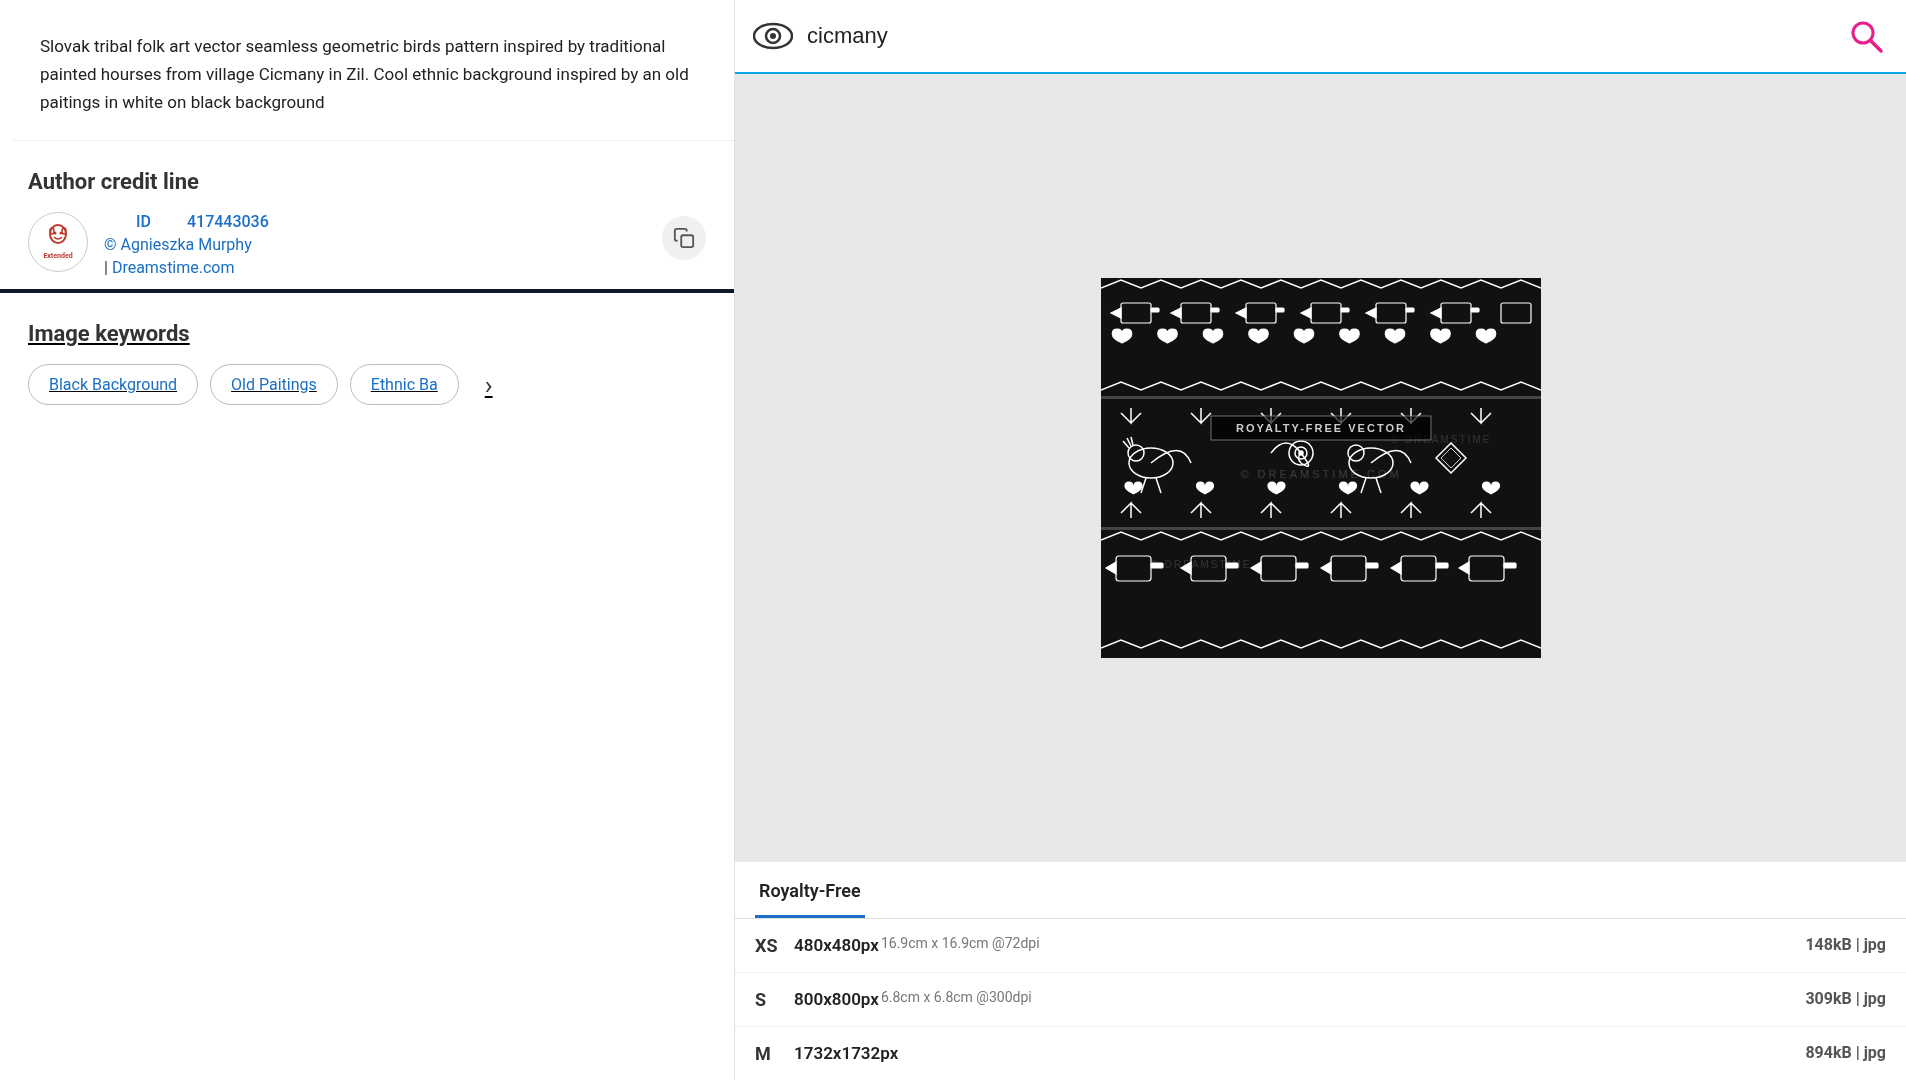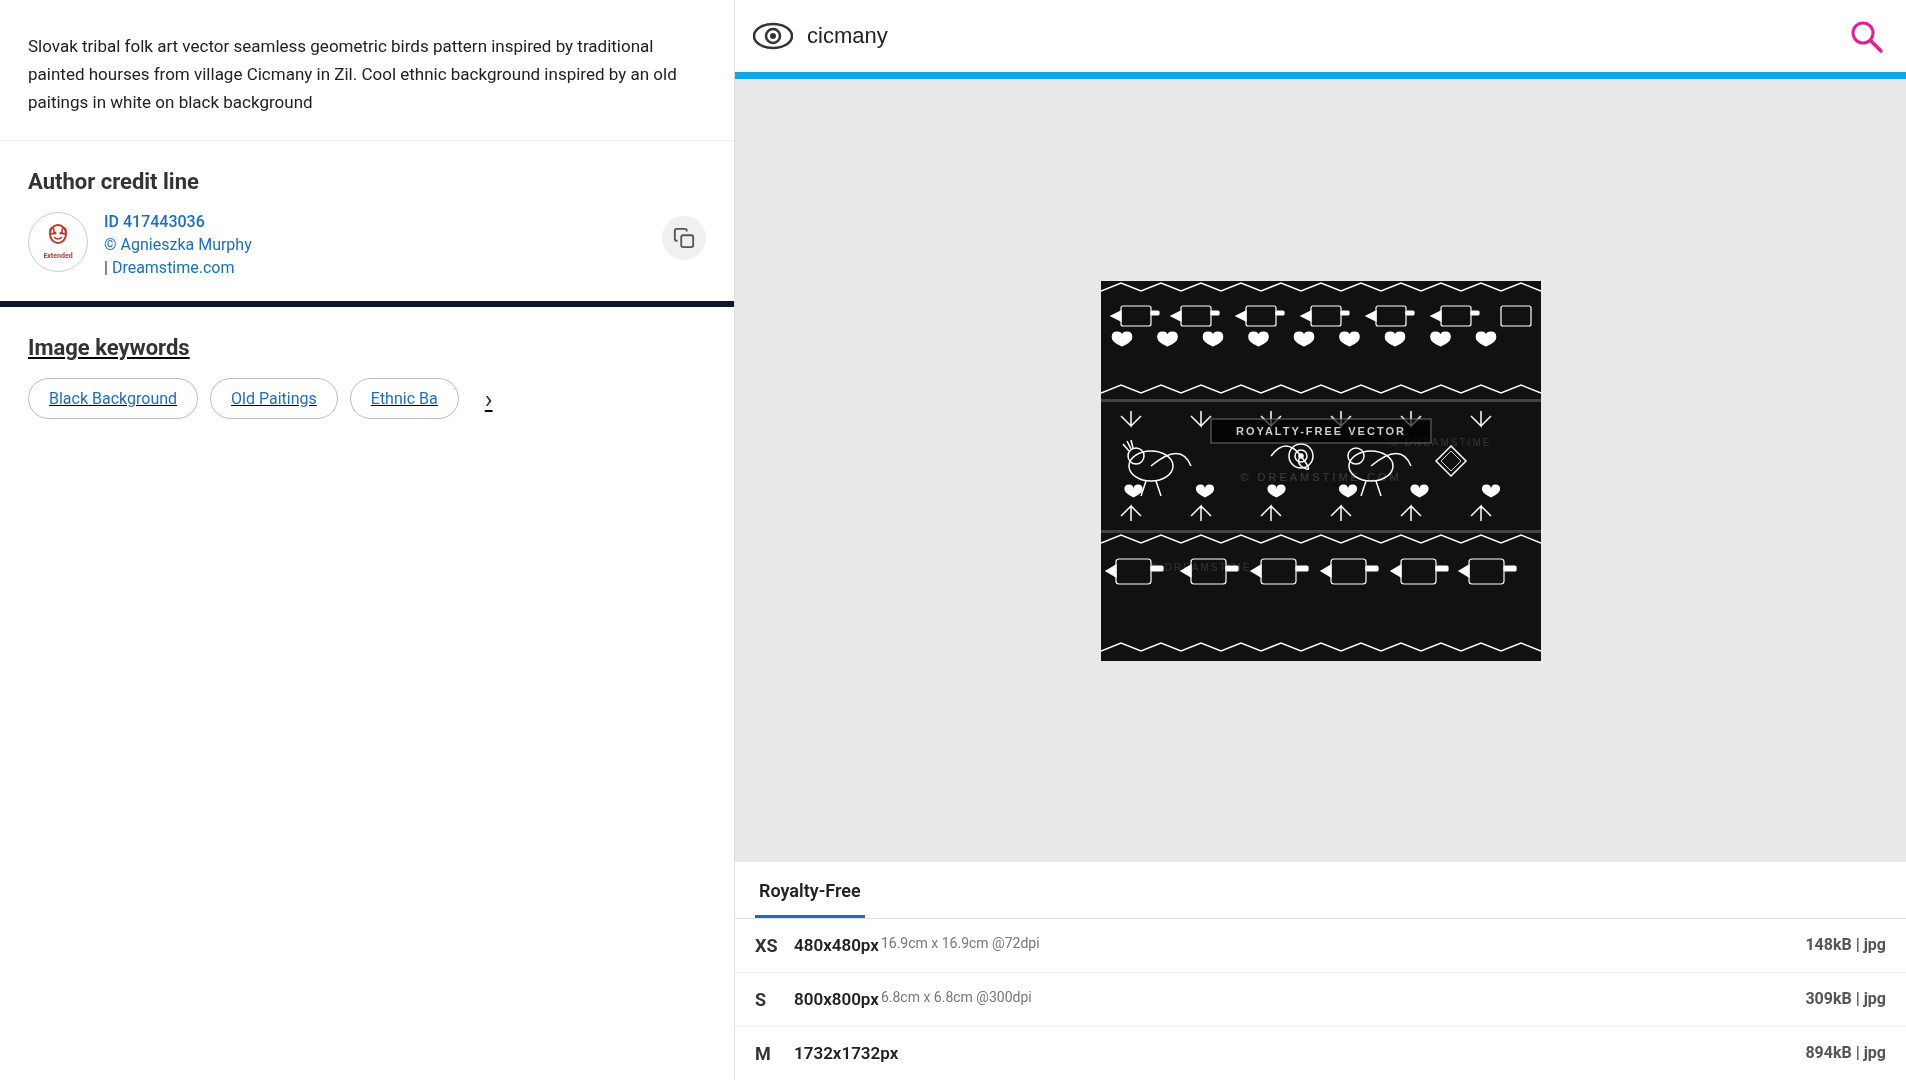--- a/index.html
+++ b/index.html
@@ -37,31 +37,32 @@
     }
 
     .banner-text {
       font-size: 16px;
       color: #333;
     }
 
     .description-section {
       padding: 32px 28px 24px 28px;
       border-bottom: 1px solid #f0f0f0;
+      margin-left: 12px;
     }
 
     .description-text {
       font-size: 17px;
       line-height: 1.65;
       color: #222;
     }
 
     .author-section {
-      padding: 28px 28px 24px 28px;
-      border-bottom: 6px solid #0f172a;
+      padding: 28px 28px 12px 28px;
+      border-bottom: 4px solid #0f172a;
     }
 
     .section-title {
       font-size: 22px;
       font-weight: 700;
       color: #333;
       margin-bottom: 18px;
     }
 
     .author-row {
@@ -110,20 +111,21 @@
     }
 
     .author-id {
       font-size: 16px;
       color: #333;
     }
 
     .author-id span {
       color: #1a6fc4;
       font-weight: 500;
+      margin-left: 32px;
     }
 
     .author-name {
       font-size: 16px;
       color: #1a6fc4;
     }
 
     .author-site {
       font-size: 16px;
       color: #1a6fc4;
@@ -186,21 +188,21 @@
       display: flex;
       flex-direction: column;
     }
 
     .search-bar {
       background: #ffffff;
       display: flex;
       align-items: center;
       padding: 12px 16px;
       gap: 12px;
-      border-bottom: 7px solid #0ea5e9;
+      border-bottom: 2px solid #0ea5e9;
     }
 
     .eye-icon {
       width: 44px;
       height: 44px;
       display: flex;
       align-items: center;
       justify-content: center;
       flex-shrink: 0;
     }

